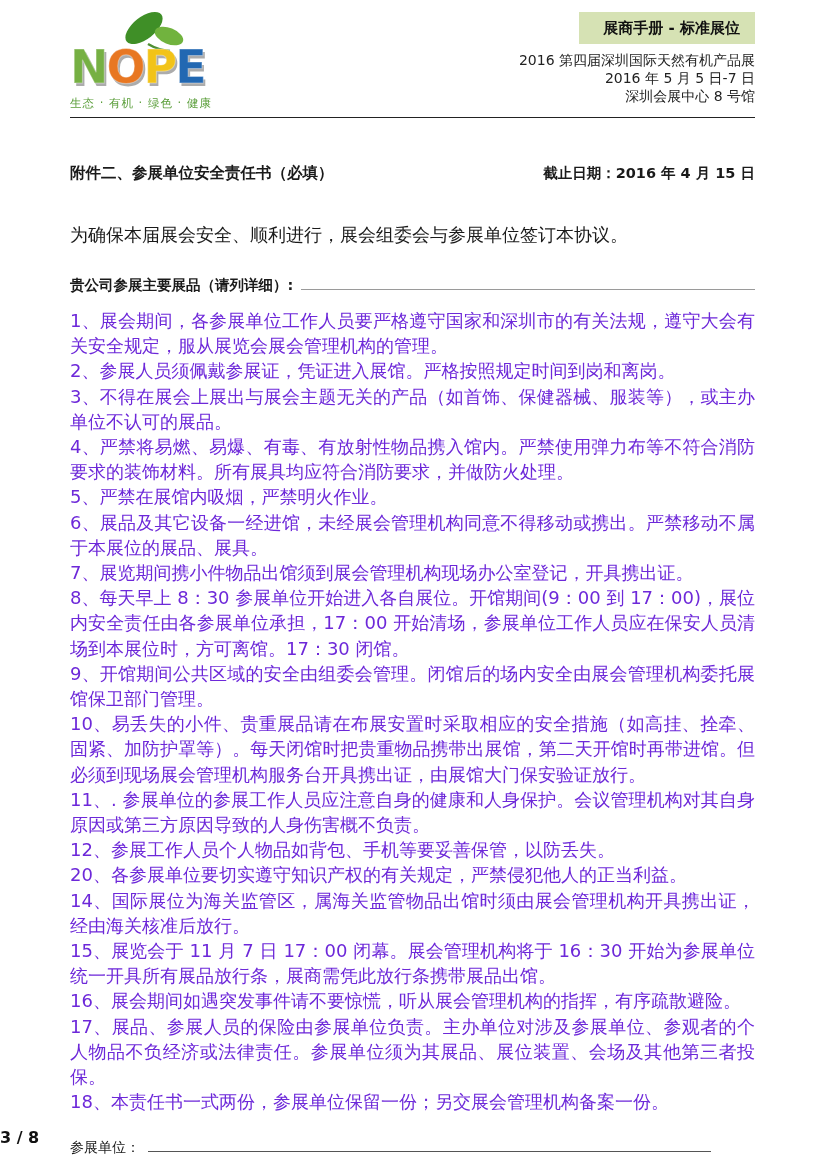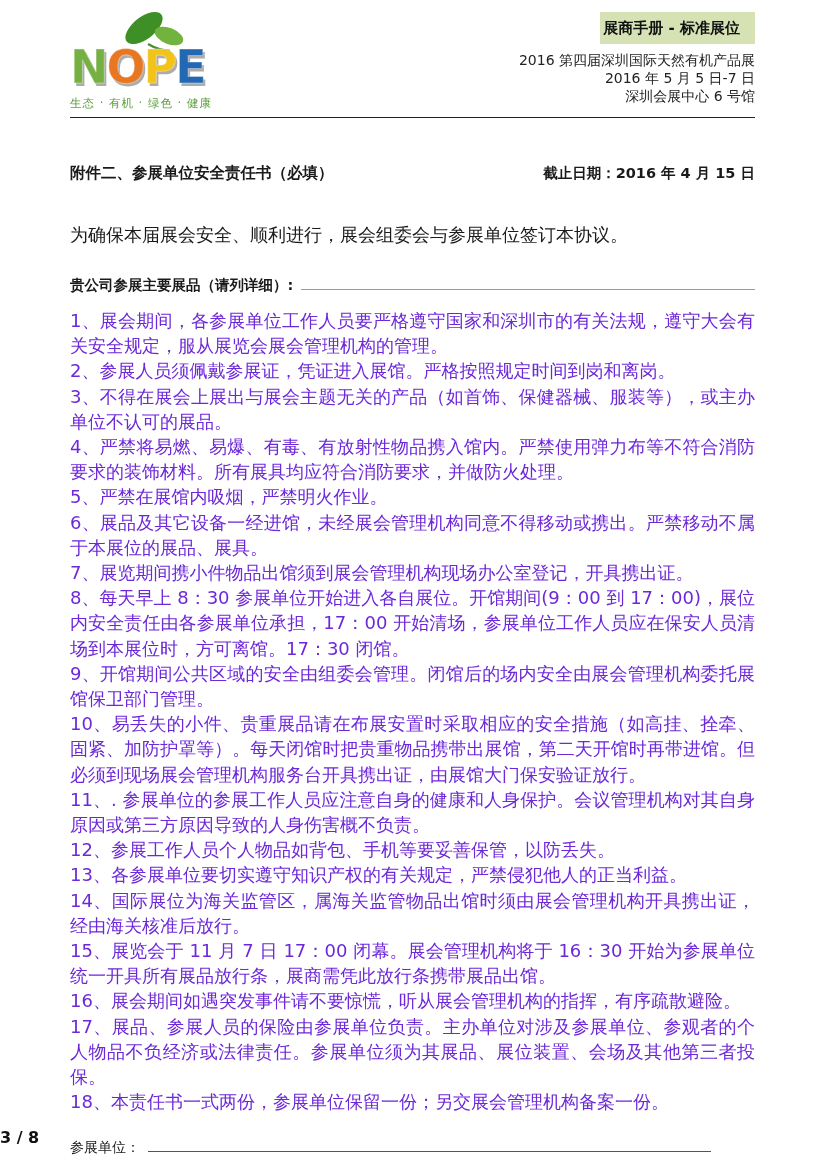--- a/index.html
+++ b/index.html
@@ -38,21 +38,21 @@
   .tagline {
     position: relative; top: 40px;
     font-size: 11.5px; letter-spacing: 1px;
     color: var(--tagline_green, #5a9e3a);
   }
   .header-right { text-align: right; padding-top: 2px; }
   .badge {
     display: inline-block;
     background: var(--badge_bg, #d6e2b4);
     font-weight: bold; font-size: 15px;
-    padding: 7px 15px 6px 3px;
+    padding: 7px 15px 6px 24px;
     margin-bottom: 7px;
     color: #111;
   }
   .expo-line { font-size: 14px; line-height: 18px; color: #222; }
 
   
   .title-row {
     margin-top: 45px;
     display: flex; justify-content: space-between; align-items: baseline;
   }
@@ -108,21 +108,21 @@
         <path d="M34 38 Q 44 44 56 45" stroke="#4f8f33" stroke-width="2.5" fill="none"></path>
       </svg>
       <div class="logo-letters"><span class="logo-letter" style="color: rgb(118, 176, 67);">N</span><span class="logo-letter" style="color: rgb(232, 119, 34);">O</span><span class="logo-letter" style="color: rgb(242, 195, 24);">P</span><span class="logo-letter" style="color: rgb(34, 104, 178);">E</span></div>
       <div class="tagline">生态 · 有机 · 绿色 · 健康</div>
     </div>
     <div class="header-right">
       <div class="badge">展商手册 - 标准展位</div>
       <div class="expo-lines">
           <div class="expo-line">2016 第四届深圳国际天然有机产品展</div>
           <div class="expo-line">2016 年 5 月 5 日-7 日</div>
-          <div class="expo-line">深圳会展中心 6 号馆</div>
+          <div class="expo-line">深圳会展中心 8 号馆</div>
         </div>
     </div>
   </div>
 
   <div class="title-row">
     <div class="doc-title">附件二、参展单位安全责任书（必填）</div>
     <div class="deadline">截止日期：2016 年 4 月 15 日</div>
   </div>
 
   <p class="intro">为确保本届展会安全、顺利进行，展会组委会与参展单位签订本协议。</p>
@@ -138,21 +138,21 @@
       <p class="rule-item">3、不得在展会上展出与展会主题无关的产品（如首饰、保健器械、服装等），或主办单位不认可的展品。</p>
       <p class="rule-item">4、严禁将易燃、易爆、有毒、有放射性物品携入馆内。严禁使用弹力布等不符合消防要求的装饰材料。所有展具均应符合消防要求，并做防火处理。</p>
       <p class="rule-item">5、严禁在展馆内吸烟，严禁明火作业。</p>
       <p class="rule-item">6、展品及其它设备一经进馆，未经展会管理机构同意不得移动或携出。严禁移动不属于本展位的展品、展具。</p>
       <p class="rule-item">7、展览期间携小件物品出馆须到展会管理机构现场办公室登记，开具携出证。</p>
       <p class="rule-item">8、每天早上 8：30 参展单位开始进入各自展位。开馆期间(9：00 到 17：00)，展位内安全责任由各参展单位承担，17：00 开始清场，参展单位工作人员应在保安人员清场到本展位时，方可离馆。17：30 闭馆。</p>
       <p class="rule-item">9、开馆期间公共区域的安全由组委会管理。闭馆后的场内安全由展会管理机构委托展馆保卫部门管理。</p>
       <p class="rule-item">10、易丢失的小件、贵重展品请在布展安置时采取相应的安全措施（如高挂、拴牵、固紧、加防护罩等）。每天闭馆时把贵重物品携带出展馆，第二天开馆时再带进馆。但必须到现场展会管理机构服务台开具携出证，由展馆大门保安验证放行。</p>
       <p class="rule-item">11、. 参展单位的参展工作人员应注意自身的健康和人身保护。会议管理机构对其自身原因或第三方原因导致的人身伤害概不负责。</p>
       <p class="rule-item">12、参展工作人员个人物品如背包、手机等要妥善保管，以防丢失。</p>
-      <p class="rule-item">13、各参展单位要切实遵守知识产权的有关规定，严禁侵犯他人的正当利益。</p>
+      <p class="rule-item">20、各参展单位要切实遵守知识产权的有关规定，严禁侵犯他人的正当利益。</p>
       <p class="rule-item">14、国际展位为海关监管区，属海关监管物品出馆时须由展会管理机构开具携出证，经由海关核准后放行。</p>
       <p class="rule-item">15、展览会于 11 月 7 日 17：00 闭幕。展会管理机构将于 16：30 开始为参展单位统一开具所有展品放行条，展商需凭此放行条携带展品出馆。</p>
       <p class="rule-item">16、展会期间如遇突发事件请不要惊慌，听从展会管理机构的指挥，有序疏散避险。</p>
       <p class="rule-item">17、展品、参展人员的保险由参展单位负责。主办单位对涉及参展单位、参观者的个人物品不负经济或法律责任。参展单位须为其展品、展位装置、会场及其他第三者投保。</p>
       <p class="rule-item">18、本责任书一式两份，参展单位保留一份；另交展会管理机构备案一份。</p>
     </div>
 
   <div class="sig-block">
     <div class="sig-row sig-row-1">
       <span class="lbl">参展单位：</span>

